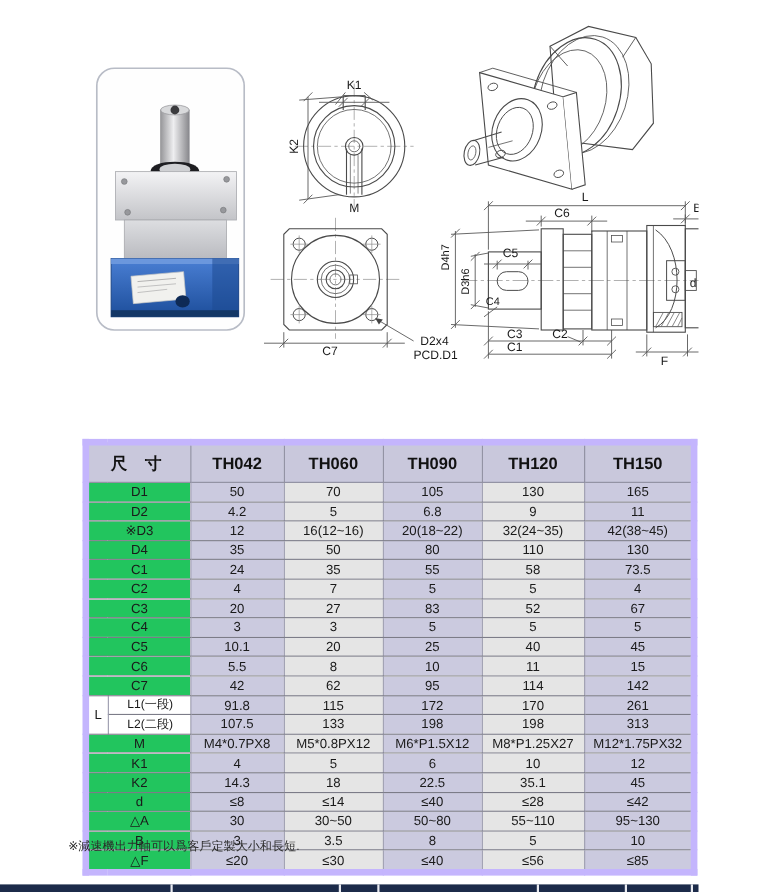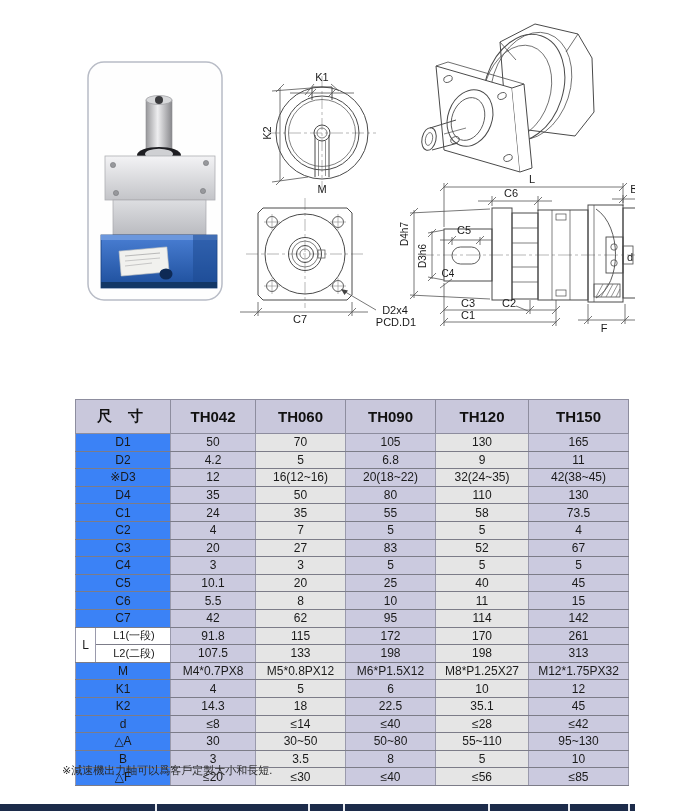--- a/index.html
+++ b/index.html
@@ -1,29 +1,29 @@
 <!DOCTYPE html>
 <html><head>
 <meta charset="utf-8">
 <style>
   html,body{margin:0;padding:0;background:#fff;}
   #page{position:relative;width:635px;height:811px;background:#fff;overflow:hidden;
         font-family:"Liberation Sans","DejaVu Sans",sans-serif;color:#1a1a1a;}
   svg text{font-family:"Liberation Sans","DejaVu Sans",sans-serif;fill:#1a1a1a;}
   
   #spec-table{position:absolute;left:75px;top:399px;width:553px;border-collapse:collapse;
-              table-layout:fixed;border:1px solid #c4b5fd;}
+              table-layout:fixed;border:6px solid #c4b5fd;}
   #spec-table th{height:31px;background:#c9c8dc;font-size:15px;font-weight:bold;
                  border:1px solid #8d8d9e;color:#111;}
   #spec-table th.dim-h{letter-spacing:6px;}
   #spec-table td{height:16.6px;padding:0 2px;font-size:12px;text-align:center;
                  border-top:1px solid #7c7c88;border-bottom:1px solid #7c7c88;
                  border-left:1px solid #9a9aac;border-right:1px solid #9a9aac;
                  overflow:hidden;white-space:nowrap;}
-  #spec-table td.lbl{background:#3b82f6;}
+  #spec-table td.lbl{background:#22c55e;}
   #spec-table td.sub{background:#fff;text-align:center;padding-left:4px;font-size:11px;}
   #spec-table td.grp{background:#fff;}
   #spec-table td.col-a{background:#cbcadf;}
   #spec-table td.col-b{background:#e5e5e5;}
   
   #notes{position:absolute;left:62px;top:764px;font-size:11px;line-height:12.8px;color:#2b2b2b;}
   #notes div{white-space:nowrap;}
   
   #footer-bar{position:absolute;left:0;bottom:0;width:689px;height:7px;background:#1c2b4a;}
   #footer-bar i{position:absolute;top:0;width:2px;height:7px;background:#e8eaf0;}

